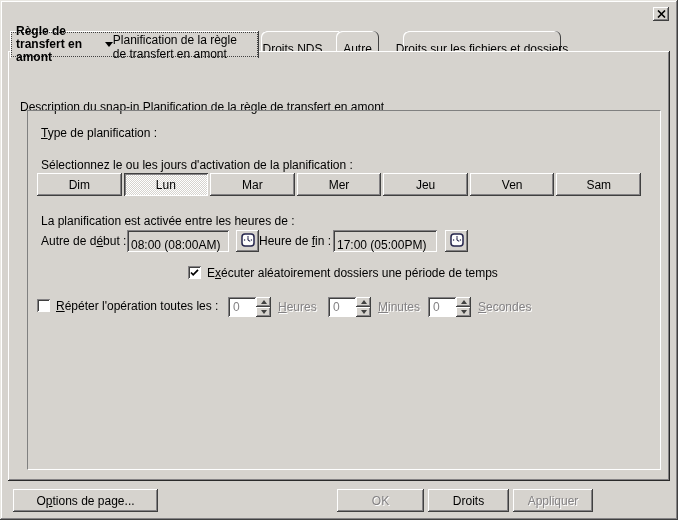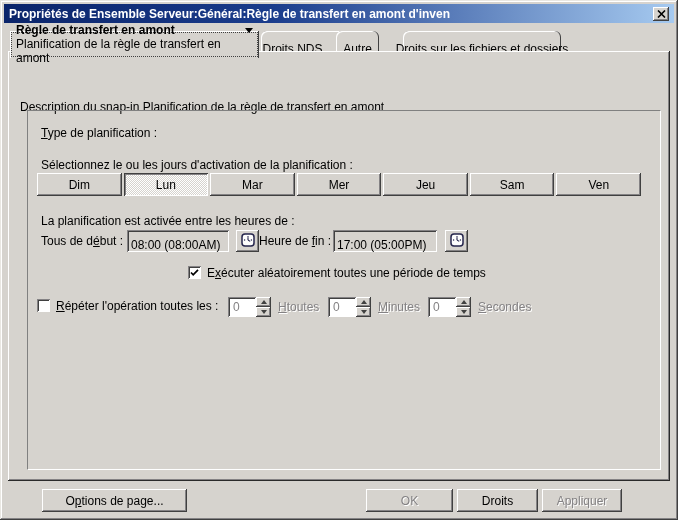--- a/index.html
+++ b/index.html
@@ -33,21 +33,21 @@
     border-radius:6px;
   }
   .tab-active{
     position:absolute;left:10px;top:31px;width:249px;height:27px;box-sizing:border-box;
     background:#d6d3ce;z-index:5;
     box-shadow: inset -1px 0 0 #404040, inset 1px 1px 0 #fff;
     padding:1px;
   }
   .tab-active .focus{
     width:100%;height:100%;box-sizing:border-box;border:1px dotted #404040;
-    padding:0 4px;display:flex;flex-direction:column;justify-content:center;
+    padding:0 4px;display:flex;flex-direction:row;justify-content:center;
   }
   .tab-active .l1{font-weight:bold;line-height:13px;display:flex;align-items:center;}
   .tab-active .l1 .txt{flex:1;}
   .tab-active .l2{line-height:14px;}
   .arrow-down{
     width:0;height:0;border:4px solid transparent;border-top:5px solid #000;
     display:inline-block;margin-top:4px;
   }
   .panel{
     position:absolute;left:8px;top:51px;width:662px;height:430px;box-sizing:border-box;
@@ -113,32 +113,29 @@
     display:flex;align-items:center;justify-content:center;
   }
   .spin-btn.up{top:0;}
   .spin-btn.down{top:10px;}
   .tri-up{width:0;height:0;border:3px solid transparent;border-bottom:4px solid #404040;margin-bottom:3px;}
   .tri-down{width:0;height:0;border:3px solid transparent;border-top:4px solid #404040;margin-top:3px;}
   .disabled-text{color:#848284;text-shadow:1px 1px 0 #fff;}
   .btn{
     position:absolute;top:489px;height:23px;background:#d6d3ce;
     box-shadow: inset -1px -1px 0 #404040, inset 1px 1px 0 #fff, inset -2px -2px 0 #848284;
-    display:flex;align-items:center;justify-content:center;white-space:nowrap;margin-left:29px;
+    display:flex;align-items:center;justify-content:center;white-space:nowrap;
   }
   .btn.disabled{color:#848284;text-shadow:1px 1px 0 #fff;}
 </style>
 </head>
 <body>
 
 <div class="window">
 
-  <div class="titlebar">
-    <span class="ttl">Propriétés de Ensemble Serveur:Général:Règle de transfert en amont d'inven</span>
-  </div>
   <div class="close-btn">
     <span>
       <svg width="9" height="8" viewBox="0 0 9 8">
           <path d="M1 0.5 L8 7.5 M8 0.5 L1 7.5" stroke="#000" stroke-width="1.6"></path>
         </svg>
     </span>
   </div>
 
   <div class="tab-active">
     <div class="focus">
@@ -179,30 +176,30 @@
         <div class="day-btn raised">
             <span>Mar</span>
           </div>
         <div class="day-btn raised">
             <span>Mer</span>
           </div>
         <div class="day-btn raised">
             <span>Jeu</span>
           </div>
         <div class="day-btn raised">
+            <span>Ven</span>
+          </div>
+        <div class="day-btn raised">
             <span>Sam</span>
           </div>
-        <div class="day-btn raised">
-            <span>Ven</span>
-          </div>
       </div>
 
       <div class="lbl" style="left:13px;top:103px;">La planification est activée entre les heures de :</div>
 
-      <div class="lbl" style="left:13px;top:123px;"><span>Tous de d</span><span class="u">é</span><span>but :</span></div>
+      <div class="lbl" style="left:13px;top:123px;"><span>Autre de d</span><span class="u">é</span><span>but :</span></div>
       <div class="timefield sunken" style="left:99px;width:102px;">
           <span>08:00 (08:00AM)</span>
         </div>
       <div class="clock-btn raised" style="left:208px;">
         <span>
           <svg width="14" height="14" viewBox="0 0 14 14">
             <rect x="1" y="1" width="12" height="12" rx="3" fill="#fdfdfd" stroke="#26264d" stroke-width="1.5"></rect>
             <circle cx="7" cy="3.6" r="0.7" fill="#26264d"></circle>
             <circle cx="10.4" cy="7" r="0.7" fill="#26264d"></circle>
             <circle cx="3.6" cy="7" r="0.7" fill="#26264d"></circle>
@@ -227,37 +224,37 @@
         </span>
       </div>
 
       <div class="checkbox" style="left:160px;top:155px;">
         <span>
           <svg width="9" height="8" viewBox="0 0 9 8">
               <path d="M1 3.5 L3.2 5.8 L8 0.8" stroke="#000" stroke-width="1.7" fill="none"></path>
             </svg>
         </span>
       </div>
-      <div class="lbl" style="left:179px;top:155px;"><span>E</span><span class="u">x</span><span>écuter aléatoirement toutes une période de temps</span></div>
+      <div class="lbl" style="left:179px;top:155px;"><span>E</span><span class="u">x</span><span>écuter aléatoirement dossiers une période de temps</span></div>
 
       <div class="checkbox" style="left:9px;top:188px;"></div>
       <div class="lbl" style="left:28px;top:188px;"><span></span><span class="u">R</span><span>épéter l'opération toutes les :</span></div>
 
       <div class="spin" style="left:200px;top:186px;">
         <div class="field">0</div>
         <div class="btns">
           <div class="spin-btn up">
               <span class="tri-up"></span>
             </div>
           <div class="spin-btn down">
               <span class="tri-down"></span>
             </div>
         </div>
       </div>
-      <div class="lbl disabled-text" style="left:250px;top:189px;"><span class="u">H</span><span>toutes</span></div>
+      <div class="lbl disabled-text" style="left:250px;top:189px;"><span class="u">H</span><span>eures</span></div>
 
       <div class="spin" style="left:300px;top:186px;">
         <div class="field">0</div>
         <div class="btns">
           <div class="spin-btn up">
               <span class="tri-up"></span>
             </div>
           <div class="spin-btn down">
               <span class="tri-down"></span>
             </div>

